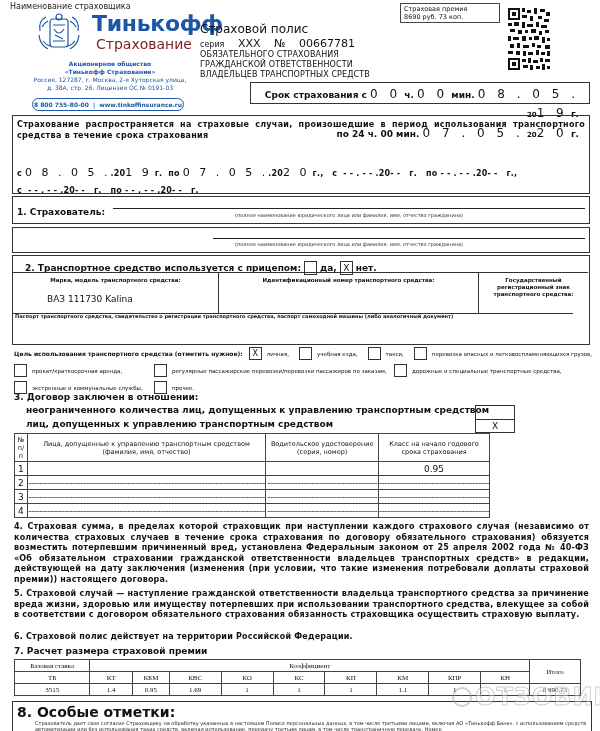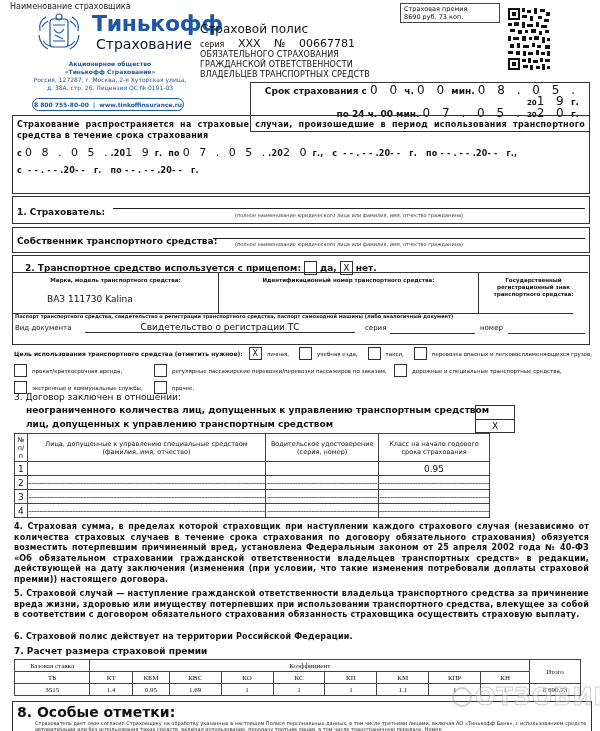--- a/index.html
+++ b/index.html
@@ -5,41 +5,41 @@
   * { box-sizing: border-box; margin: 0; padding: 0; }
   html, body { width: 600px; height: 731px; overflow: hidden; background: #fff; }
   body { font-family: "DejaVu Sans", sans-serif; color: #111; position: relative; }
   .abs { position: absolute; }
   .b { font-weight: bold; }
 
   
   .insurer-label { left: 10px; top: 2px; font-size: 8px; color: #222; }
   .logo-emblem { left: 36px; top: 11px; width: 46px; height: 42px; }
   .brand-name { left: 92px; top: 11px; font-size: 22px; font-weight: bold; color: #1c57a5; letter-spacing: -0.3px; }
-  .brand-sub { left: 96px; top: 36px; font-size: 14px; color: #0f172a; }
+  .brand-sub { left: 96px; top: 36px; font-size: 14px; color: #7f1d1d; }
   .company-block { left: 20px; top: 60px; width: 180px; text-align: center; font-size: 6px; line-height: 8px; color: #1c57a5; }
   .company-block .b { color: #1c57a5; }
   .contact-pill { left: 32px; top: 98px; width: 152px; height: 13px; border: 1px solid #1c57a5; border-radius: 7px; font-size: 6px; font-weight: bold; color: #1c57a5; display: flex; align-items: center; justify-content: center; gap: 4px; }
 
   .policy-title { left: 200px; top: 22px; font-size: 12px; color: #111; }
   .series-line { left: 200px; top: 37px; font-size: 11px; }
   .series-line .lbl { font-size: 8px; }
   .series-line span { margin-right: 10px; }
   .policy-desc { left: 200px; top: 50px; font-size: 8px; line-height: 10px; letter-spacing: 0.1px; }
 
   .premium-box { left: 505px; top: 3px; width: 78px; height: 20px; border: 1px solid #444; font-size: 6.5px; line-height: 8px; padding: 1px 3px; }
 
-  .term-box { left: 250px; top: 82px; width: 340px; height: 50px; border: 1.5px solid #333; font-size: 9px; font-weight: bold; text-align: right; padding: 2px 10px 0 0; line-height: 10px; }
+  .term-box { left: 250px; top: 82px; width: 340px; height: 22px; border: 1.5px solid #333; font-size: 9px; font-weight: bold; text-align: right; padding: 2px 10px 0 0; line-height: 18px; }
   .term-box .dg { font-size: 12px; font-weight: normal; letter-spacing: 4px; }
 
   
   .section { border: 1.5px solid #333; }
   .s-coverage { left: 12px; top: 115px; width: 578px; height: 79px; padding: 3px 4px; font-size: 8px; font-weight: bold; line-height: 11px; }
   .s-coverage .para { text-align: justify; letter-spacing: 0.3px; }
-  .date-row { font-size: 8px; font-weight: bold; margin-top: 6px; white-space: nowrap; letter-spacing: 0.2px; }
+  .date-row { font-size: 8px; font-weight: bold; margin-top: 26px; white-space: nowrap; letter-spacing: 0.2px; }
   .date-row .dg { font-size: 11px; font-weight: normal; letter-spacing: 3px; }
   .date-row2 { margin-top: 6px; }
 
   .s-insurer { left: 12px; top: 196px; width: 578px; height: 28px; padding: 3px 4px; }
   .s-owner { left: 12px; top: 227px; width: 578px; height: 26px; padding: 1px 4px; }
   .field-label { font-size: 9px; font-weight: bold; }
   .field-line { position: absolute; border-bottom: 1px solid #222; height: 1px; }
   .field-caption { position: absolute; font-size: 5px; color: #333; text-align: center; }
 
   .s-vehicle { left: 12px; top: 255px; width: 578px; height: 90px; }
@@ -49,21 +49,21 @@
   .veh-cell { position: absolute; top: 0; height: 50px; font-size: 5.5px; font-weight: bold; text-align: center; padding-top: 4px; line-height: 7px; }
   .veh-model-val { position: absolute; left: 34px; top: 38px; font-size: 9px; font-weight: normal; }
   .doc-caption { position: absolute; left: 2px; top: 57px; font-size: 5px; font-weight: bold; white-space: nowrap; }
   .doc-row { position: absolute; left: 2px; top: 68px; width: 570px; font-size: 7px; }
 
   .use-purpose { left: 14px; top: 345px; width: 580px; font-size: 5.5px; }
   .use-row { display: flex; align-items: center; height: 17px; white-space: nowrap; }
   .use-row .chk { width: 13px; height: 13px; margin-right: 5px; font-size: 8px; }
   .use-item { display: inline-flex; align-items: center; }
 
-  .s3-title { left: 14px; top: 392px; font-size: 9px; font-weight: normal; }
+  .s3-title { left: 14px; top: 392px; font-size: 9px; font-weight: bold; }
   .s3-line { font-size: 9px; font-weight: bold; left: 26px; }
   .s3-box { left: 475px; top: 405px; width: 40px; height: 28px; border: 1px solid #333; }
   .s3-box div { height: 14px; text-align: center; font-size: 9px; line-height: 13px; }
   .s3-box div:first-child { border-bottom: 1px solid #333; }
 
   table { border-collapse: collapse; }
   .drivers { left: 14px; top: 433px; width: 476px; font-size: 7px; }
   .drivers td, .drivers th { border: 1px solid #444; text-align: center; font-weight: normal; }
   .drivers th { font-size: 6.5px; line-height: 8px; padding: 1px 2px; height: 28px; }
   .drivers td { height: 14px; font-size: 9px; }
@@ -235,21 +235,20 @@
   </div>
 </div>
 
 <div class="abs section s-insurer">
   <span class="field-label">1. Страхователь:</span>
   <div class="field-line" style="left:100px; top:11px; width:472px;"></div>
   <div class="field-caption" style="left:100px; top:15px; width:472px;">(полное наименование юридического лица или фамилия, имя, отчество гражданина)</div>
 </div>
 
 <div class="abs section s-owner">
-  <span class="field-label">Собственник транспортного средства:</span>
   <div class="field-line" style="left:200px; top:10px; width:372px;"></div>
   <div class="field-caption" style="left:100px; top:13px; width:472px;">(полное наименование юридического лица или фамилия, имя, отчество гражданина)</div>
 </div>
 
 <div class="abs section s-vehicle">
   <div class="trailer-row">
     <span>2. Транспортное средство используется с прицепом:</span>
     <span class="chk"></span>
     <span>да,</span>
     <span class="chk">X</span>
@@ -262,28 +261,20 @@
     <div class="veh-cell" style="left:206px; width:260px; border-right:1px solid #333; height:40px;">
       <div>Идентификационный номер транспортного средства:</div>
     </div>
     <div class="veh-cell" style="left:466px; width:109px; padding:4px 14px 0;">
       <div>Государственный регистрационный знак транспортного средства:</div>
     </div>
     <div style="position:absolute; left:0; top:40px; width:560px; border-top:1px solid #333;"></div>
   </div>
   <div class="veh-model-val">ВАЗ 111730 Kalina</div>
   <div class="doc-caption">Паспорт транспортного средства, свидетельство о регистрации транспортного средства, паспорт самоходной машины (либо аналогичный документ)</div>
-  <div class="doc-row">
-    <span>Вид документа</span>
-    <span style="position:absolute; left:70px; width:270px; border-bottom:1px solid #333; text-align:center; font-size:9px; top:-2px;">Свидетельство о регистрации ТС</span>
-    <span style="position:absolute; left:350px;">серия</span>
-    <span style="position:absolute; left:375px; width:85px; border-bottom:1px solid #333; height:10px;"></span>
-    <span style="position:absolute; left:465px;">номер</span>
-    <span style="position:absolute; left:493px; width:77px; border-bottom:1px solid #333; height:10px;"></span>
-  </div>
 </div>
 
 <div class="abs use-purpose">
   <div class="use-row">
     <span class="b" style="margin-right:6px; font-size:6px;">Цель использования транспортного средства (отметить нужное):</span>
     <span class="use-item" style="margin-right:10px;">
         <span class="chk">X</span>
         <span>личная,</span>
       </span>
     <span class="use-item" style="margin-right:10px;">
@@ -330,21 +321,21 @@
 <div class="abs s3-line" style="top:419px;">лиц, допущенных к управлению транспортным средством</div>
 <div class="abs s3-box">
   <div></div>
   <div>X</div>
 </div>
 
 <table class="abs drivers">
   <tbody>
       <tr>
     <th style="width:28px;">№ п/п</th>
-    <th style="width:258px;">Лица, допущенные к управлению специальные средством (фамилия, имя, отчество)</th>
+    <th style="width:258px;">Лица, допущенные к управлению транспортным средством (фамилия, имя, отчество)</th>
     <th style="width:142px;text-align:center;">Водительское удостоверение (серия, номер)</th>
     <th>Класс на начало годового срока страхования</th>
   </tr>
   <tr>
     <td>1</td>
     <td></td>
     <td></td>
     <td>0.95</td>
   </tr>
   <tr>

